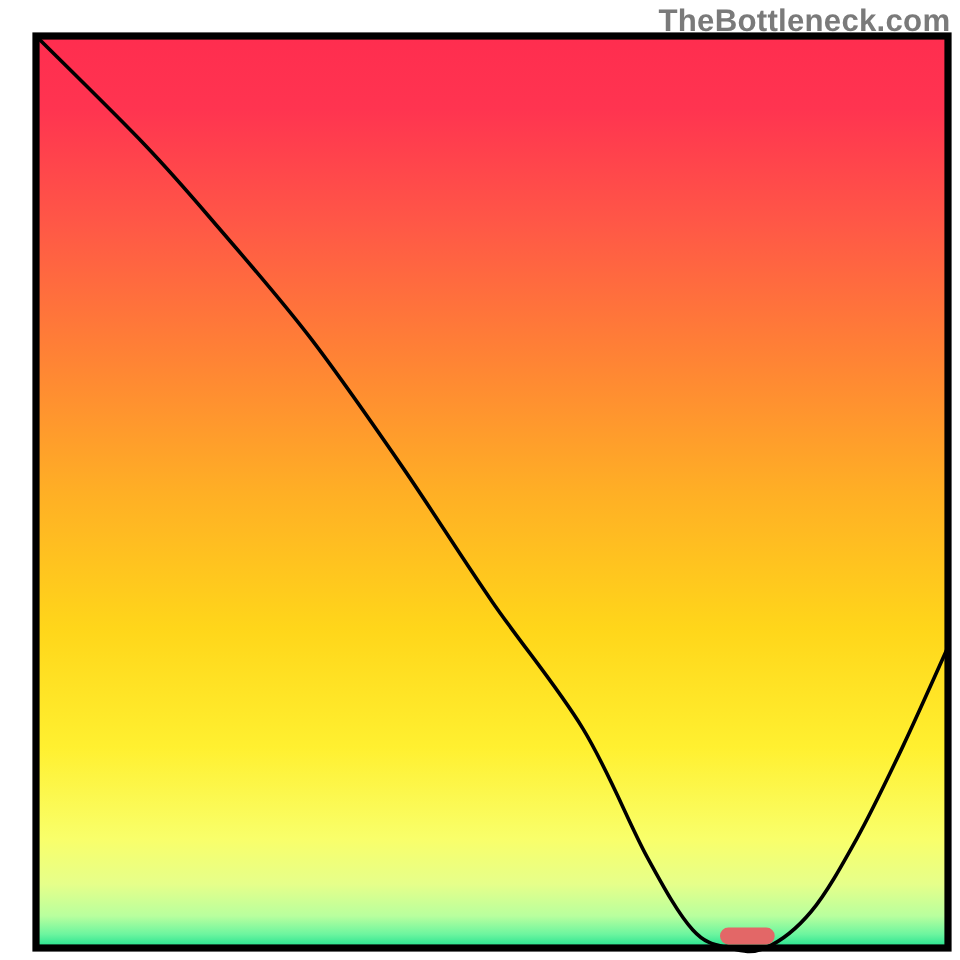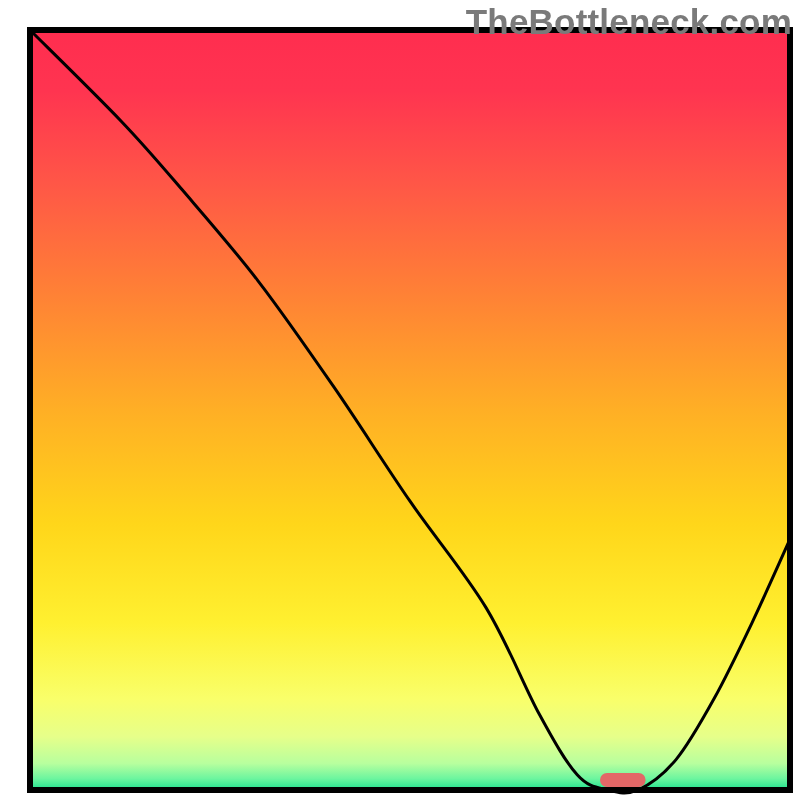--- a/index.html
+++ b/index.html
@@ -12,21 +12,21 @@
   }
   .chart-container {
     position: relative;
     width: 800px;
     height: 800px;
   }
   .watermark {
     position: absolute;
     top: 2px;
     right: 8px;
-    font-size: 35px;
+    font-size: 26px;
     font-weight: bold;
     color: #7a7a7a;
     letter-spacing: 0.2px;
     z-index: 10;
   }
   svg {
     display: block;
   }
 </style>
 </head>

